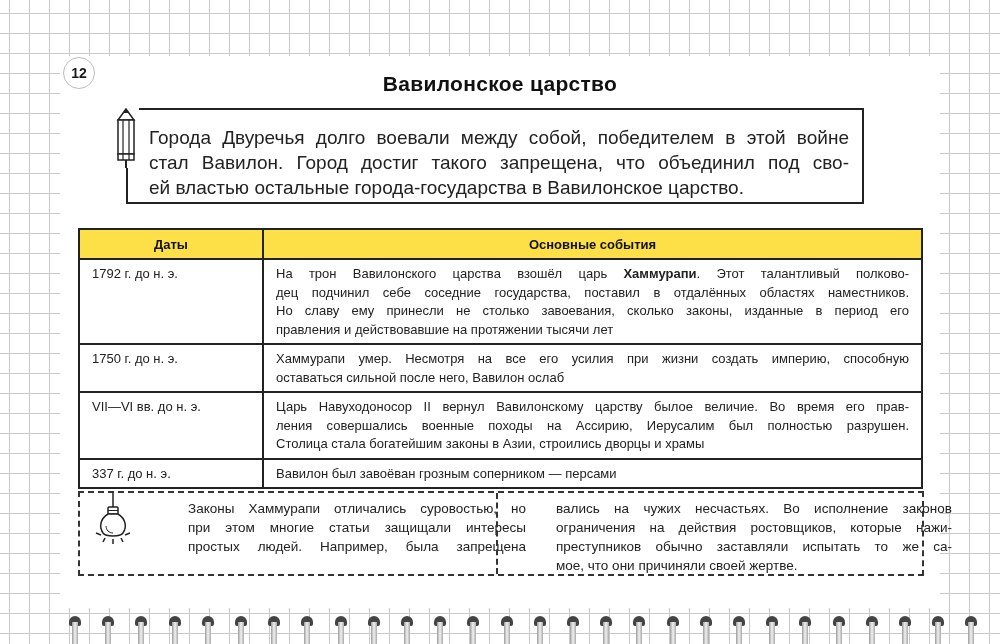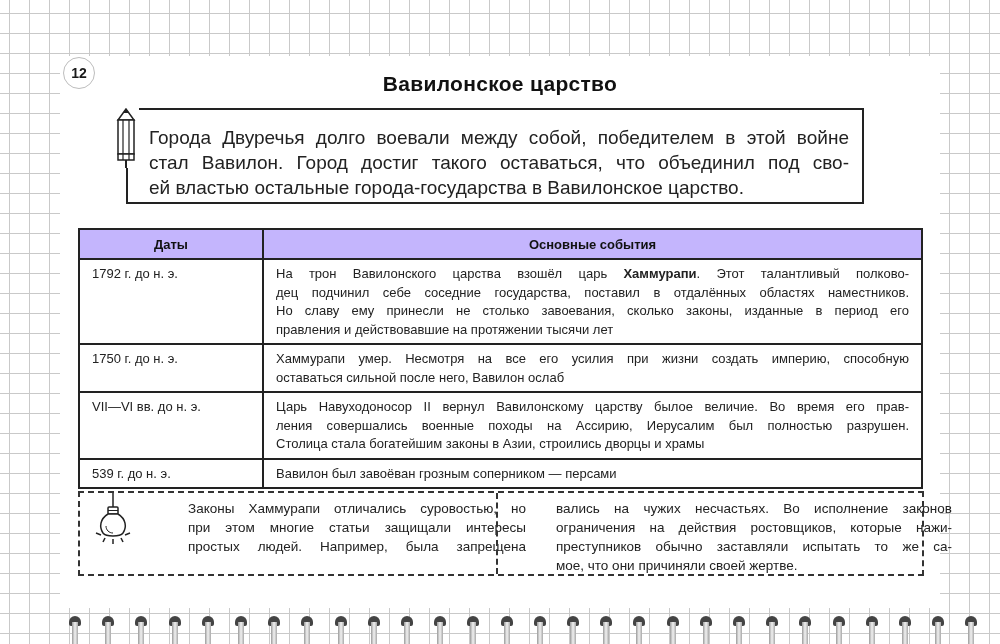--- a/index.html
+++ b/index.html
@@ -35,21 +35,21 @@
     position:absolute; left:21px; top:15px; width:700px;
     font-size:19px; line-height:25px; color:#222; text-align:justify;
     font-family:"Liberation Sans Narrow","Liberation Sans", sans-serif;
   }
   .pencil { position:absolute; left:113px; top:108px; }
   table.events {
     position:absolute; left:78px; top:228px; width:845px;
     border-collapse:collapse; font-size:13px; color:#222;
   }
   table.events th {
-    background:#c4b5fd; font-weight:bold; height:26px; font-size:13px;
+    background:#fde047; font-weight:bold; height:26px; font-size:13px;
     border:2px solid #222; text-align:center; color:#111;
   }
   table.events td {
     border:2px solid #222; vertical-align:top; padding:5px 12px 4px 12px;
     line-height:18.5px;
   }
   table.events td.date { width:158px; }
   table.events td.text { text-align:justify; }
   table.events td.text .line { display:block; text-align:justify; text-align-last:justify; }
   table.events td.text .line.last { text-align-last:left; }
@@ -84,21 +84,21 @@
 <body>
 
 <div class="page"></div>
 
 <div class="page-number">12</div>
 <div class="title">Вавилонское царство</div>
 
 <div class="intro-box">
   <div class="intro-text">
     <div style="text-align:justify;text-align-last:justify;">Города Двуречья долго воевали между собой, победителем в этой войне</div>
-    <div style="text-align:justify;text-align-last:justify;">стал Вавилон. Город достиг такого оставаться, что объединил под сво-</div>
+    <div style="text-align:justify;text-align-last:justify;">стал Вавилон. Город достиг такого запрещена, что объединил под сво-</div>
     <div>ей властью остальные города-государства в Вавилонское царство.</div>
   </div>
 </div>
 <svg class="pencil" width="26" height="60" viewBox="0 0 26 60">
   <rect x="0" y="0" width="26" height="60" fill="#fff"></rect>
   <polygon points="13,1 5,12 21,12" fill="#fff" stroke="#222" stroke-width="1.5"></polygon>
   <polygon points="13,1 10,5 16,5" fill="#222"></polygon>
   <rect x="5" y="12" width="16" height="34" fill="#fff" stroke="#222" stroke-width="1.5"></rect>
   <line x1="10" y1="12" x2="10" y2="46" stroke="#222" stroke-width="1.2"></line>
   <line x1="16" y1="12" x2="16" y2="46" stroke="#222" stroke-width="1.2"></line>
@@ -134,21 +134,21 @@
     </tr>
     <tr>
       <td class="date">VII—VI вв. до н. э.</td>
       <td class="text">
         <span class="line">Царь Навуходоносор II вернул Вавилонскому царству былое величие. Во время его прав-</span>
         <span class="line">ления совершались военные походы на Ассирию, Иерусалим был полностью разрушен.</span>
         <span class="line last">Столица стала богатейшим законы в Азии, строились дворцы и храмы</span>
       </td>
     </tr>
     <tr>
-      <td class="date">539 г. до н. э.</td>
+      <td class="date">337 г. до н. э.</td>
       <td class="text">
         <span class="line last">Вавилон был завоёван грозным соперником — персами</span>
       </td>
     </tr>
   </tbody>
 </table>
 
 <div class="note-box">
   <svg class="bulb" width="46" height="64" viewBox="0 0 46 64">
     <line x1="23" y1="0" x2="23" y2="14" stroke="#222" stroke-width="1.5"></line>

